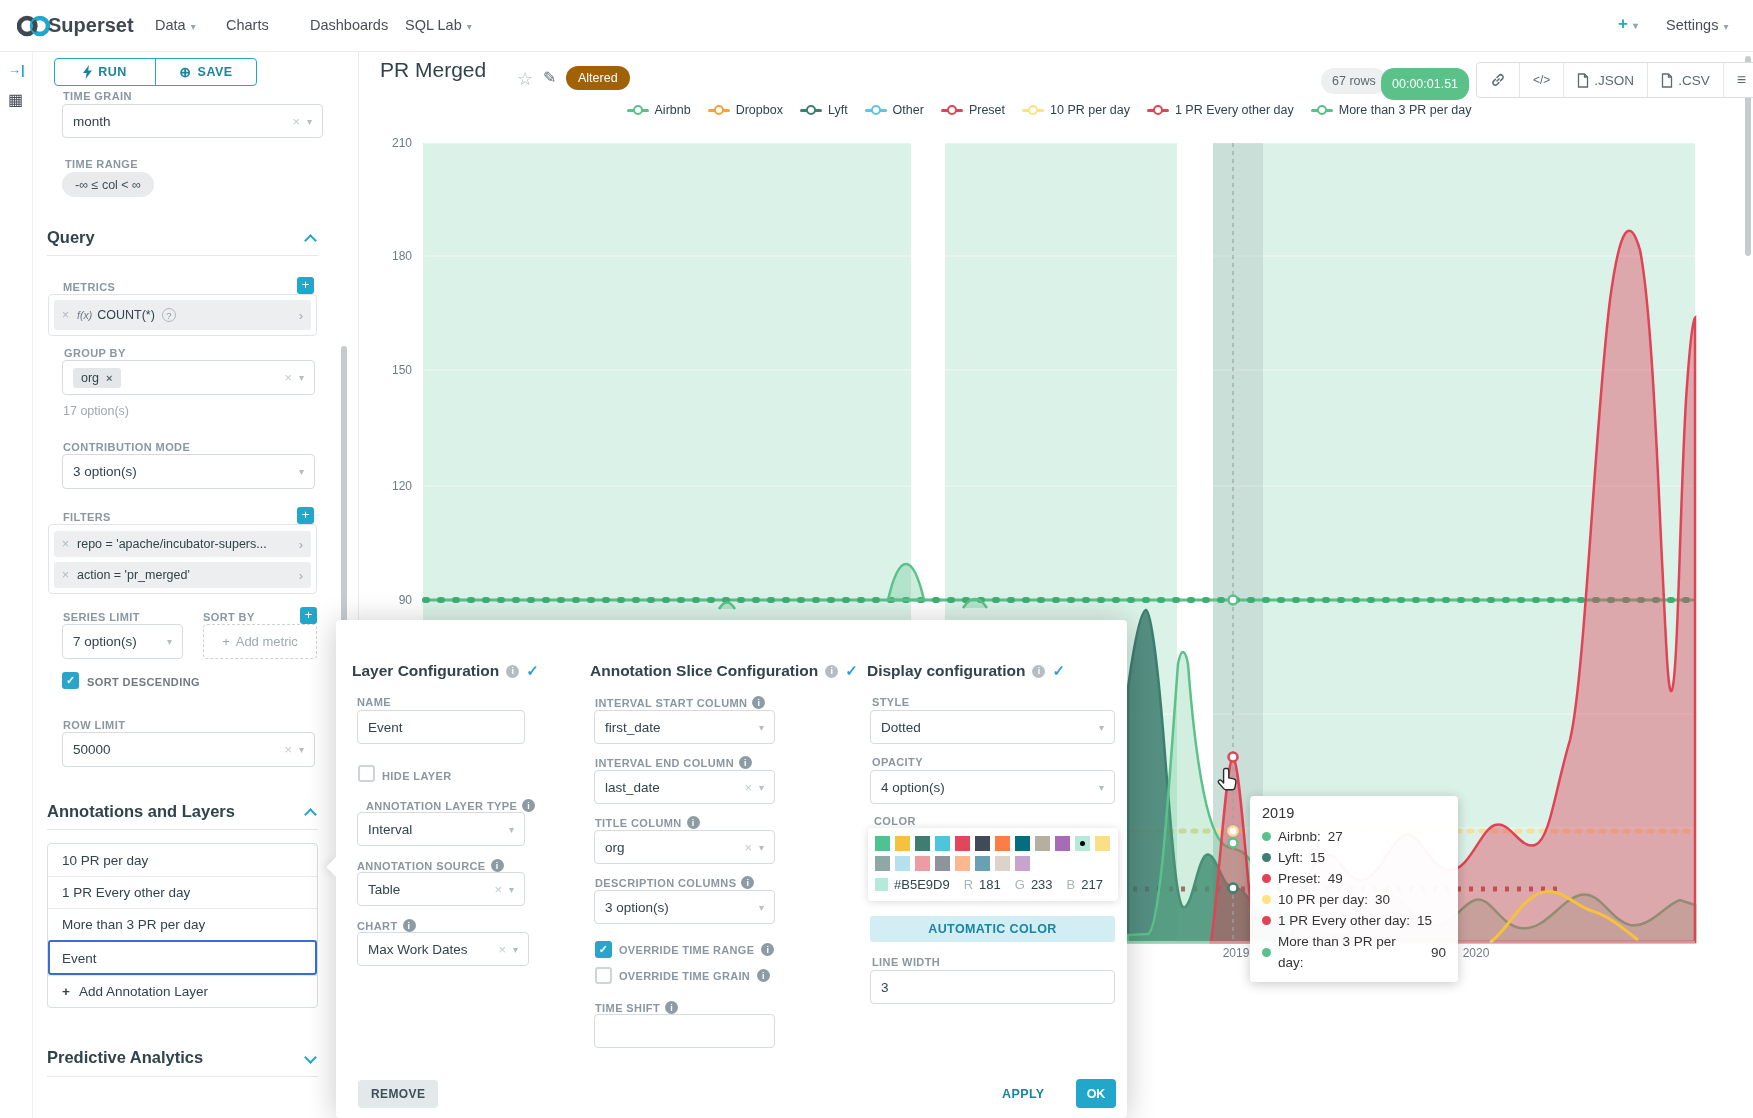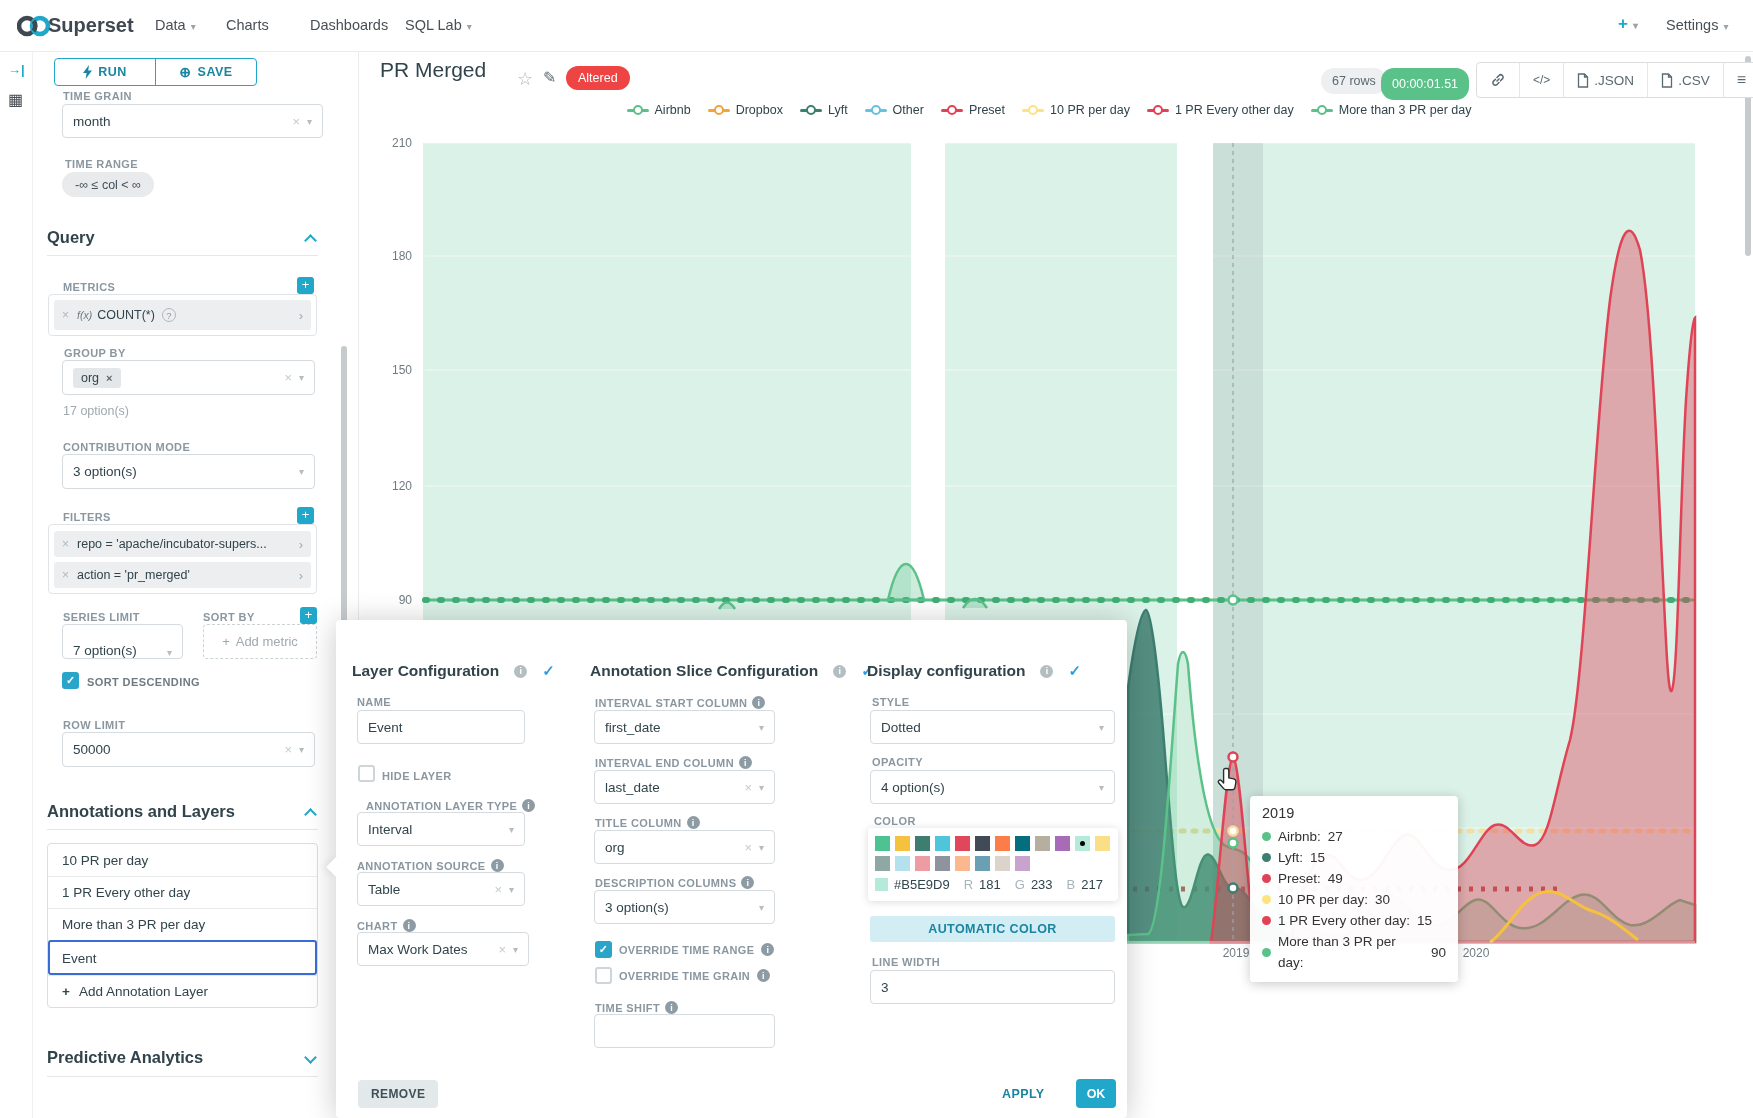--- a/index.html
+++ b/index.html
@@ -47,21 +47,21 @@
   .cb.off { background:#fff; border:2px solid #CDD5D9; }
   .dashedbox { position:absolute; border:1px dashed #CBD3D7; border-radius:4px; display:flex; align-items:center; justify-content:center; gap:6px; color:#9FA9AE; font-size:13px; z-index:6; }
   .layers { position:absolute; left:47px; top:843px; width:271px; border:1px solid #D9DEE1; border-radius:4px; z-index:6; background:#fff; }
   .layer-row { height:32px; display:flex; align-items:center; padding-left:14px; font-size:13.5px; color:#31444C; border-top:1px solid #E8EAEB; cursor:pointer; }
   .layer-row:first-child { border-top:none; }
   .layer-row.selected { outline:2px solid #3B6BD6; outline-offset:-2px; border-radius:3px; height:35px; }
   .scrollthumb { position:absolute; width:6px; background:#C6CBCE; border-radius:3px; z-index:6; }
 
   
   .chart-title { position:absolute; left:380px; top:58px; font-size:21px; color:#31444C; z-index:6; }
-  .badge-altered { position:absolute; left:566px; top:66px; height:24px; padding:0 12px; background:#ef4444; border-radius:12px; color:#fff; font-size:12.5px; display:flex; align-items:center; z-index:6; }
+  .badge-altered { position:absolute; left:566px; top:66px; height:24px; padding:0 12px; background:#a16207; border-radius:12px; color:#fff; font-size:12.5px; display:flex; align-items:center; z-index:6; }
   .pill-gray { position:absolute; height:26px; padding:0 11px; background:#EDEFF1; border-radius:13px; color:#5A6A70; font-size:12.5px; display:flex; align-items:center; z-index:6; }
   .pill-green { position:absolute; height:26px; padding:16px 11px; background:#5AC189; border-radius:13px; color:#fff; font-size:12.5px; display:flex; align-items:center; z-index:6; }
   .btngroup { position:absolute; left:1476px; top:62px; height:36px; border:1px solid #D9DDE0; border-radius:4px; background:#fff; display:flex; z-index:6; }
   .btngroup .seg { display:flex; align-items:center; justify-content:center; gap:5px; padding:0 13px; border-right:1px solid #E4E8EA; color:#5A6A70; font-size:13.5px; cursor:pointer; }
   .btngroup .seg:last-child { border-right:none; }
 
   
   .legend { position:absolute; left:358px; top:103px; width:1382px; display:flex; justify-content:center; gap:17px; z-index:6; }
   .legend-item { display:flex; align-items:center; gap:6px; font-size:12.5px; color:#31444C; cursor:pointer; }
   .lg-line { position:relative; width:22px; height:3px; border-radius:2px; }
@@ -74,21 +74,21 @@
   
   .tooltip { position:absolute; left:1250px; top:796px; width:208px; background:rgba(255,255,255,0.96); border-radius:4px; box-shadow:0 2px 12px rgba(0,0,0,0.22); padding:9px 12px; z-index:30; }
   .tooltip .tt-title { font-size:14.5px; color:#333; margin-bottom:5px; }
   .tt-row { display:flex; align-items:center; gap:7px; font-size:13.5px; color:#333; line-height:21px; }
   .dot { width:9px; height:9px; border-radius:50%; flex:none; }
 
   
   .modal { position:absolute; left:336px; top:620px; width:791px; height:498px; background:#fff; border-radius:4px; box-shadow:0 2px 30px rgba(0,0,0,0.22); z-index:20; }
   .modal-arrow { position:absolute; left:-7px; top:240px; width:14px; height:14px; background:#fff; transform:rotate(45deg); box-shadow:-3px 3px 6px rgba(0,0,0,0.06); z-index:19; }
   .modal-header { position:absolute; left:0; top:0; width:100%; height:36px; border-bottom:1px solid #ECEEF0; display:flex; align-items:center; padding-left:16px; font-size:15px; font-weight:600; color:#31444C; }
-  .m-h { position:absolute; font-size:15.5px; font-weight:bold; color:#31444C; display:flex; align-items:center; gap:15px; }
+  .m-h { position:absolute; font-size:15.5px; font-weight:bold; color:#31444C; display:flex; align-items:center; gap:7px; }
   .m-lbl { position:absolute; font-size:11px; font-weight:bold; letter-spacing:.4px; color:#8A97A0; display:flex; align-items:center; gap:5px; }
   .m-sel { position:absolute; border:1px solid #D5DBDE; border-radius:4px; background:#fff; display:flex; align-items:center; padding:0 10px; font-size:13.5px; color:#31444C; height:34px; }
   .m-input { position:absolute; border:1px solid #D5DBDE; border-radius:4px; background:#fff; padding:0 10px; font-size:13.5px; color:#31444C; height:34px; font-family:"Liberation Sans",sans-serif; }
   .info-i { width:13px; height:13px; border-radius:50%; background:#8D9CA4; color:#fff; font-size:9px; font-weight:bold; display:inline-flex; align-items:center; justify-content:center; font-style:normal; }
   .check-b { color:#2D9CDB; font-size:15px; font-weight:bold; }
   .cbrow { position:absolute; display:flex; align-items:center; gap:7px; font-size:11px; font-weight:bold; letter-spacing:.3px; color:#8A97A0; }
   .swatch-panel { position:absolute; left:532px; top:208px; width:250px; background:#fff; border-radius:4px; box-shadow:0 1px 8px rgba(0,0,0,0.15); padding:8px 7px 9px 7px; }
   .sw-row { display:flex; gap:5px; margin-bottom:5px; }
   .sw { width:15px; height:15px; position:relative; cursor:pointer; }
   .sw .seldot { position:absolute; left:5px; top:5px; width:5px; height:5px; border-radius:50%; background:#000; }
@@ -194,21 +194,21 @@
       <span class="pr">›</span>
     </div>
     <div class="pill" style="left:5px;top:37px;width:257px;height:26px;">
       <span class="px">×</span>
       <span>action = 'pr_merged'</span>
       <span class="pr">›</span>
     </div>
   </div>
 
   <div class="lbl" style="left:63px;top:611px;">SERIES LIMIT</div>
-  <div class="sel" style="left:62px;top:624px;width:121px;height:35px;align-items:flex-end;">
+  <div class="sel" style="left:62px;top:624px;width:121px;height:35px;">
     <span class="grow">7 option(s)</span>
     <span class="caret">▾</span>
   </div>
   <div class="lbl" style="left:203px;top:611px;">SORT BY</div>
   <div class="plusbtn" style="left:300px;top:607px;">+</div>
   <div class="dashedbox" style="left:203px;top:624px;width:114px;height:35px;">
     <span>+</span>
     <span>Add metric</span>
   </div>
 

